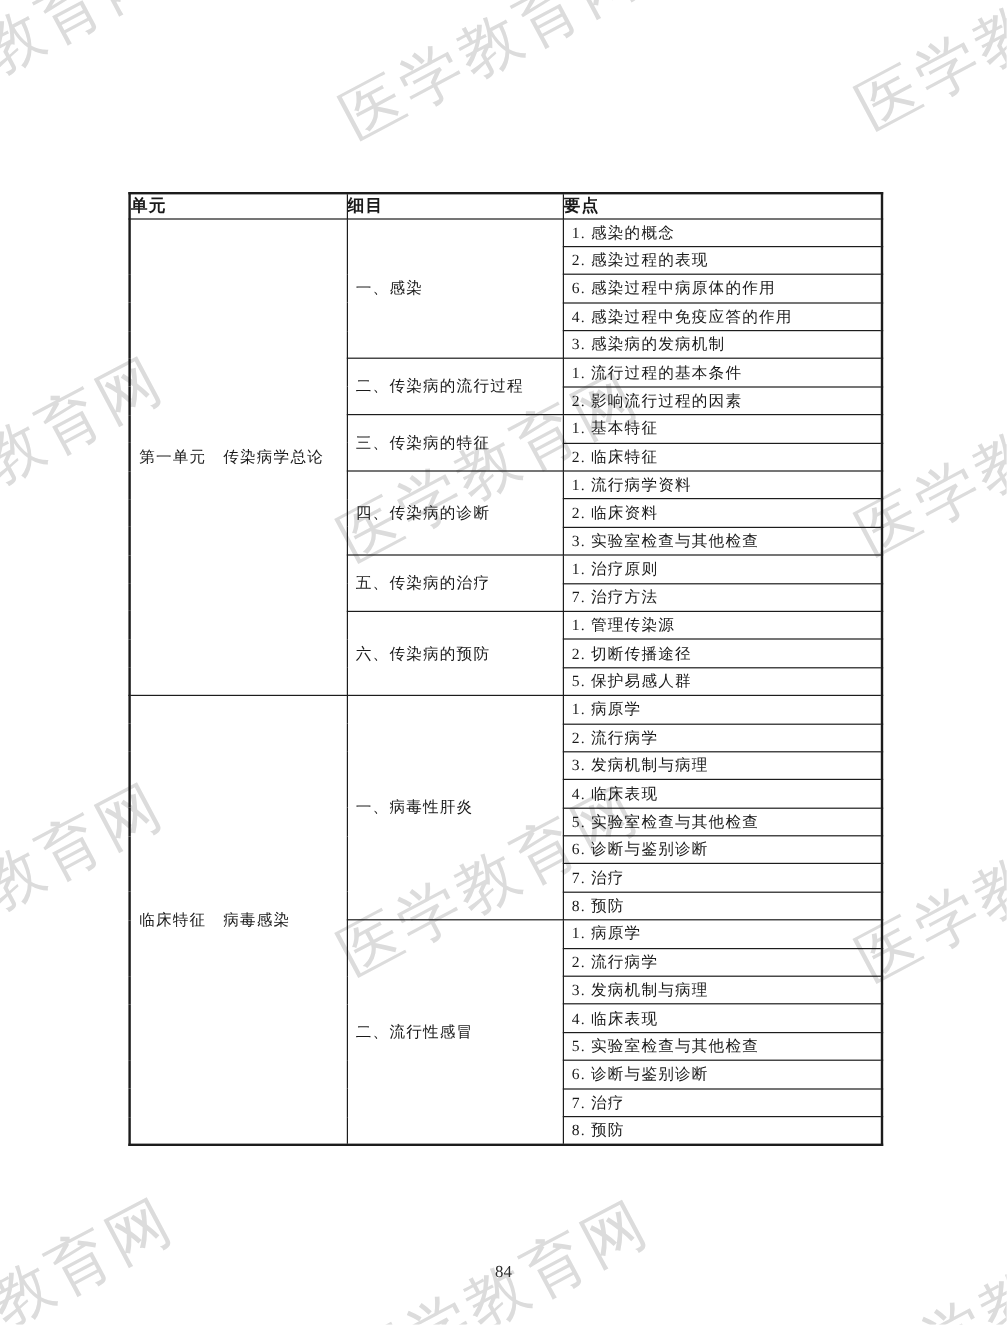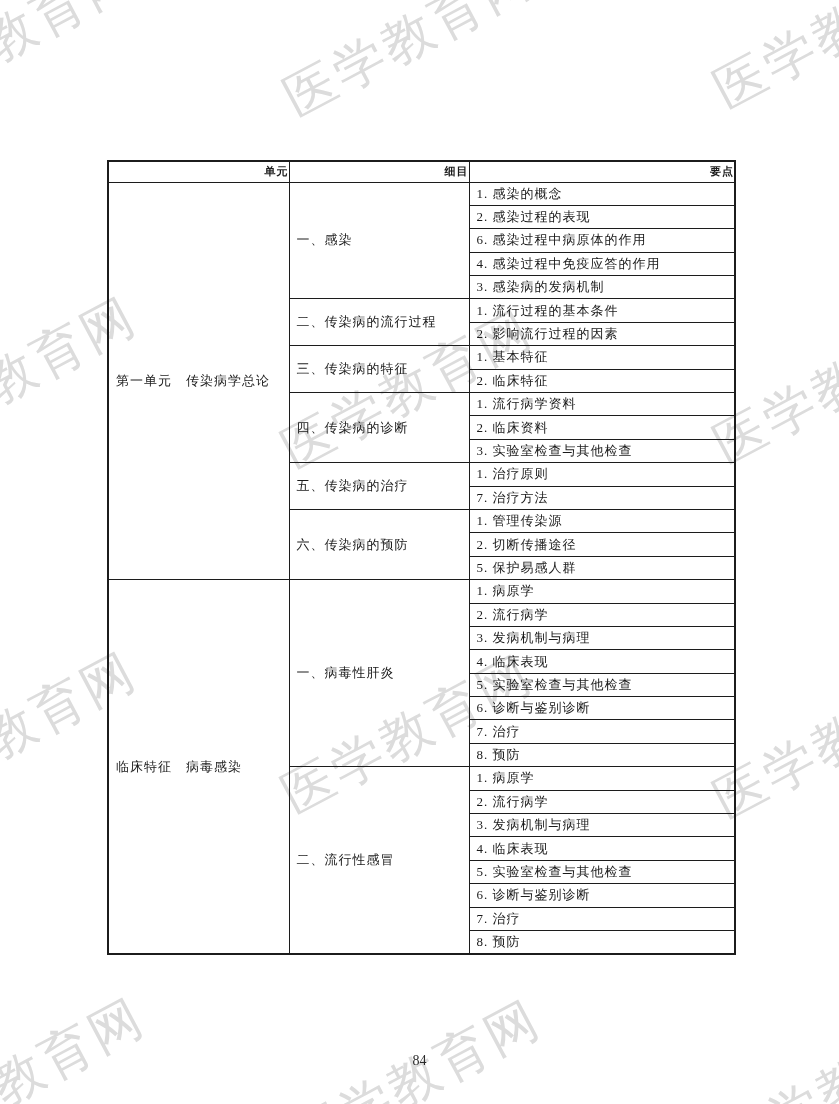--- a/index.html
+++ b/index.html
@@ -60,23 +60,23 @@
   #syllabus-table td {
     border: 1px solid #1c1c1c;
     font-size: 13px;
     letter-spacing: 1px;
     vertical-align: middle;
     overflow: hidden;
   }
   #syllabus-table thead th {
     height: 21px;
     font-weight: bold;
-    text-align: right;
+    text-align: left;
     border-bottom: 1.5px solid #1c1c1c;
-    font-size: 11px;
+    font-size: 14px;
   }
   #syllabus-table td { height: 23.4px; }
   #syllabus-table td.unit-col,
   #syllabus-table td.detail-col,
   #syllabus-table td.point-col {
     padding-left: 7px;
     text-align: left;
   }
   #page-number {
     position: absolute;

